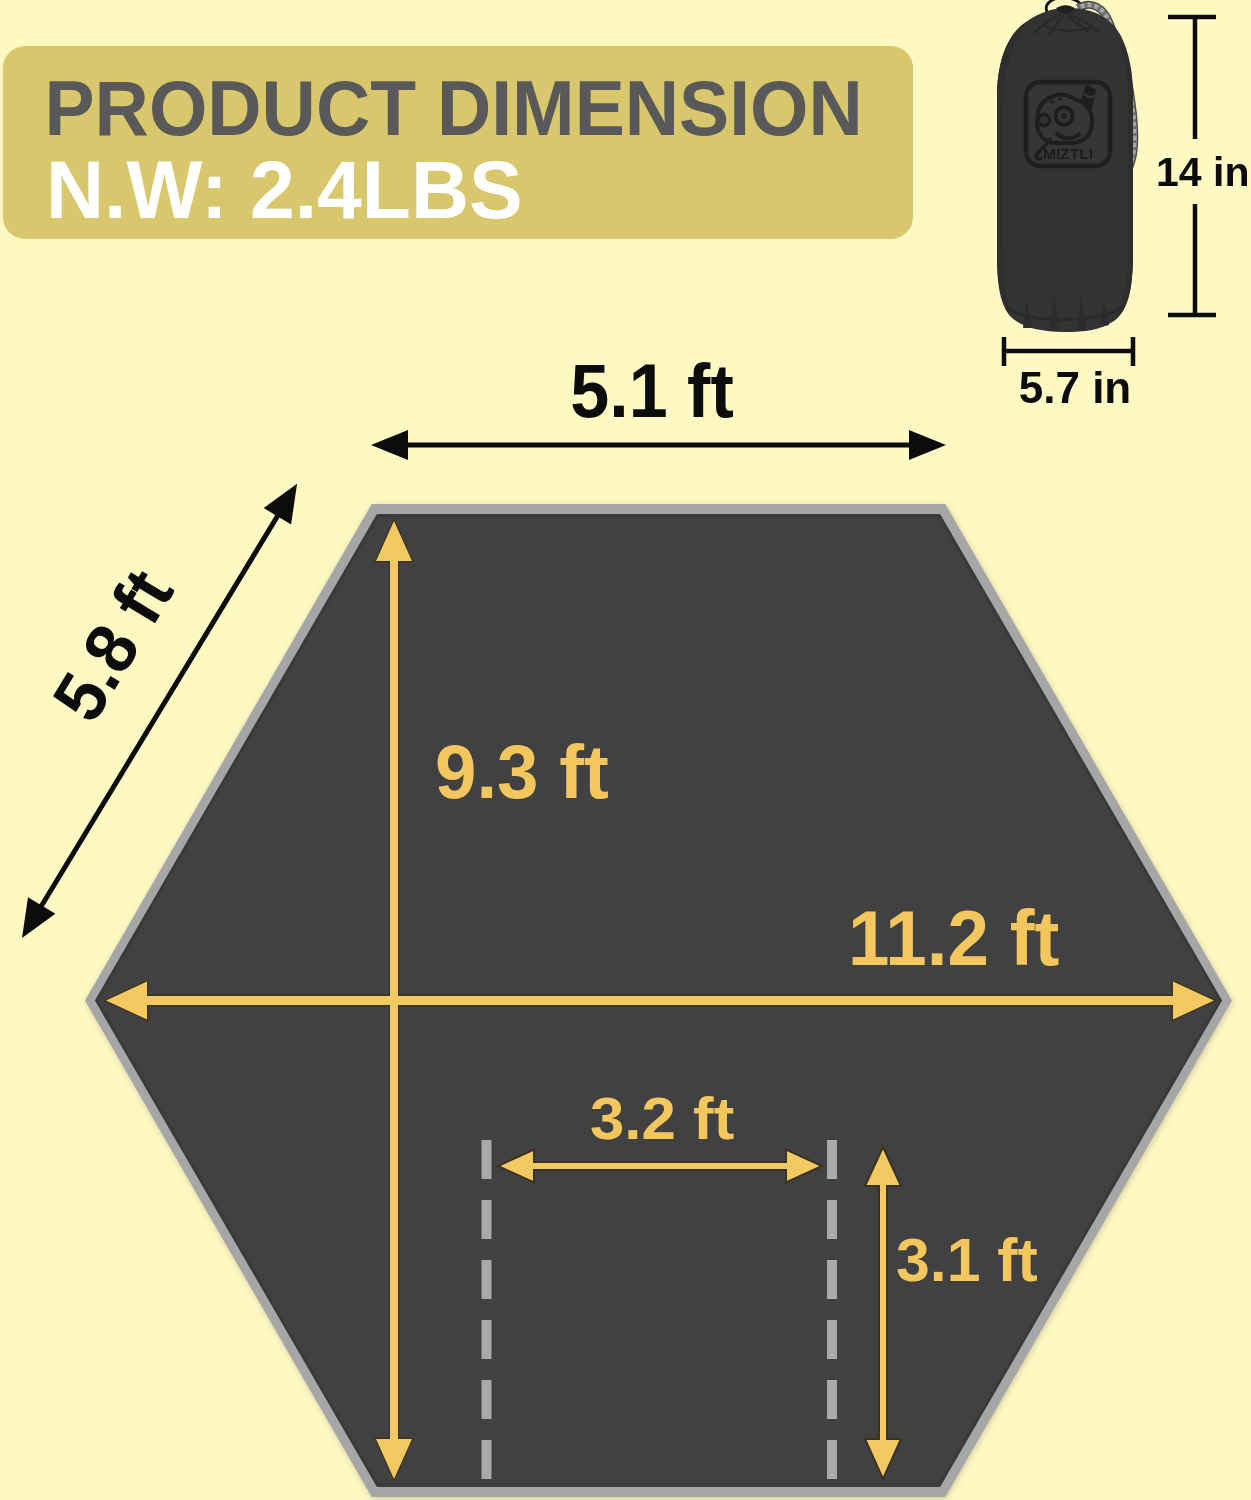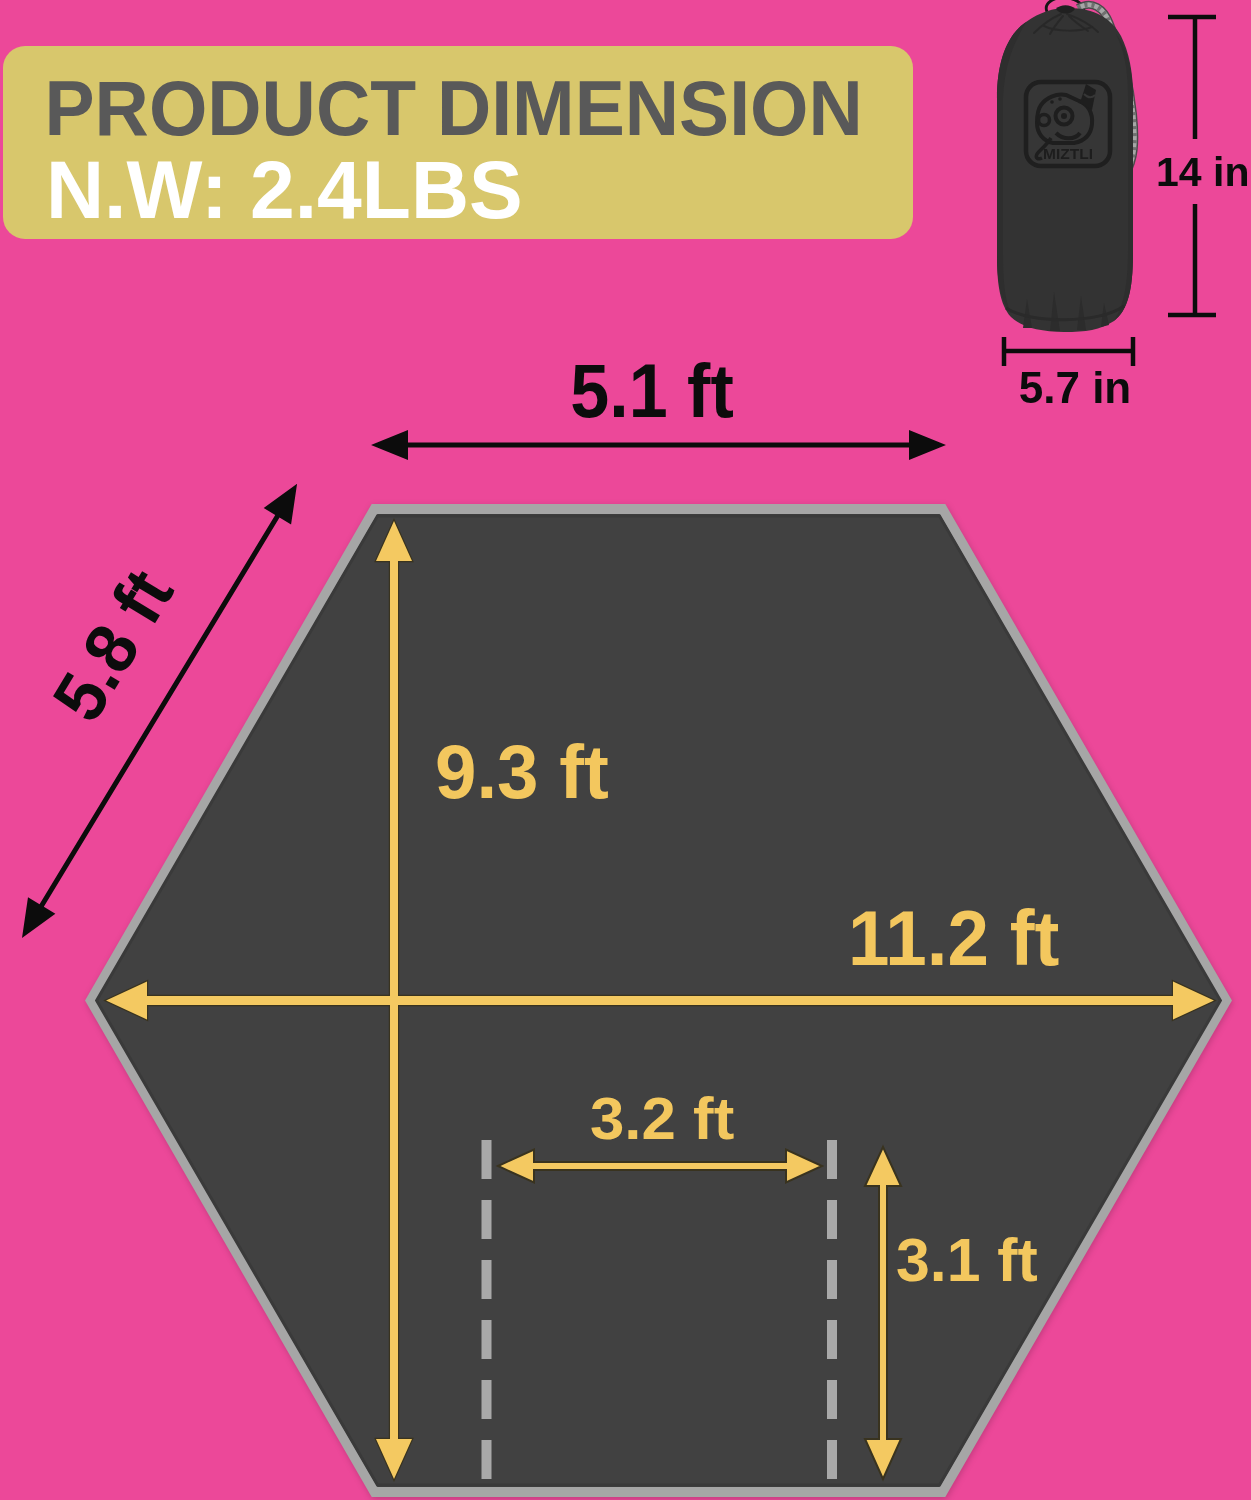--- a/index.html
+++ b/index.html
@@ -1,16 +1,16 @@
 <!DOCTYPE html>
 <html><head>
 <meta charset="utf-8">
 <style>
   html,body{margin:0;padding:0;background:#ffffff;}
-  .page{position:relative;width:1251px;height:1500px;overflow:hidden;background:#ec4899;
+  .page{position:relative;width:1251px;height:1500px;overflow:hidden;background:#fef9c3;
         font-family:"Liberation Sans", sans-serif;text-align:center;}
   svg text{font-family:"Liberation Sans", sans-serif;font-weight:bold;}
 </style>
 </head>
 <body>
 <div class="page">
 <svg width="1251" height="1500" viewBox="0 0 1251 1500" xmlns="http://www.w3.org/2000/svg">
 
   <g>
     <rect x="3" y="46" width="910" height="193" rx="22" fill="#d8c76c"></rect>

